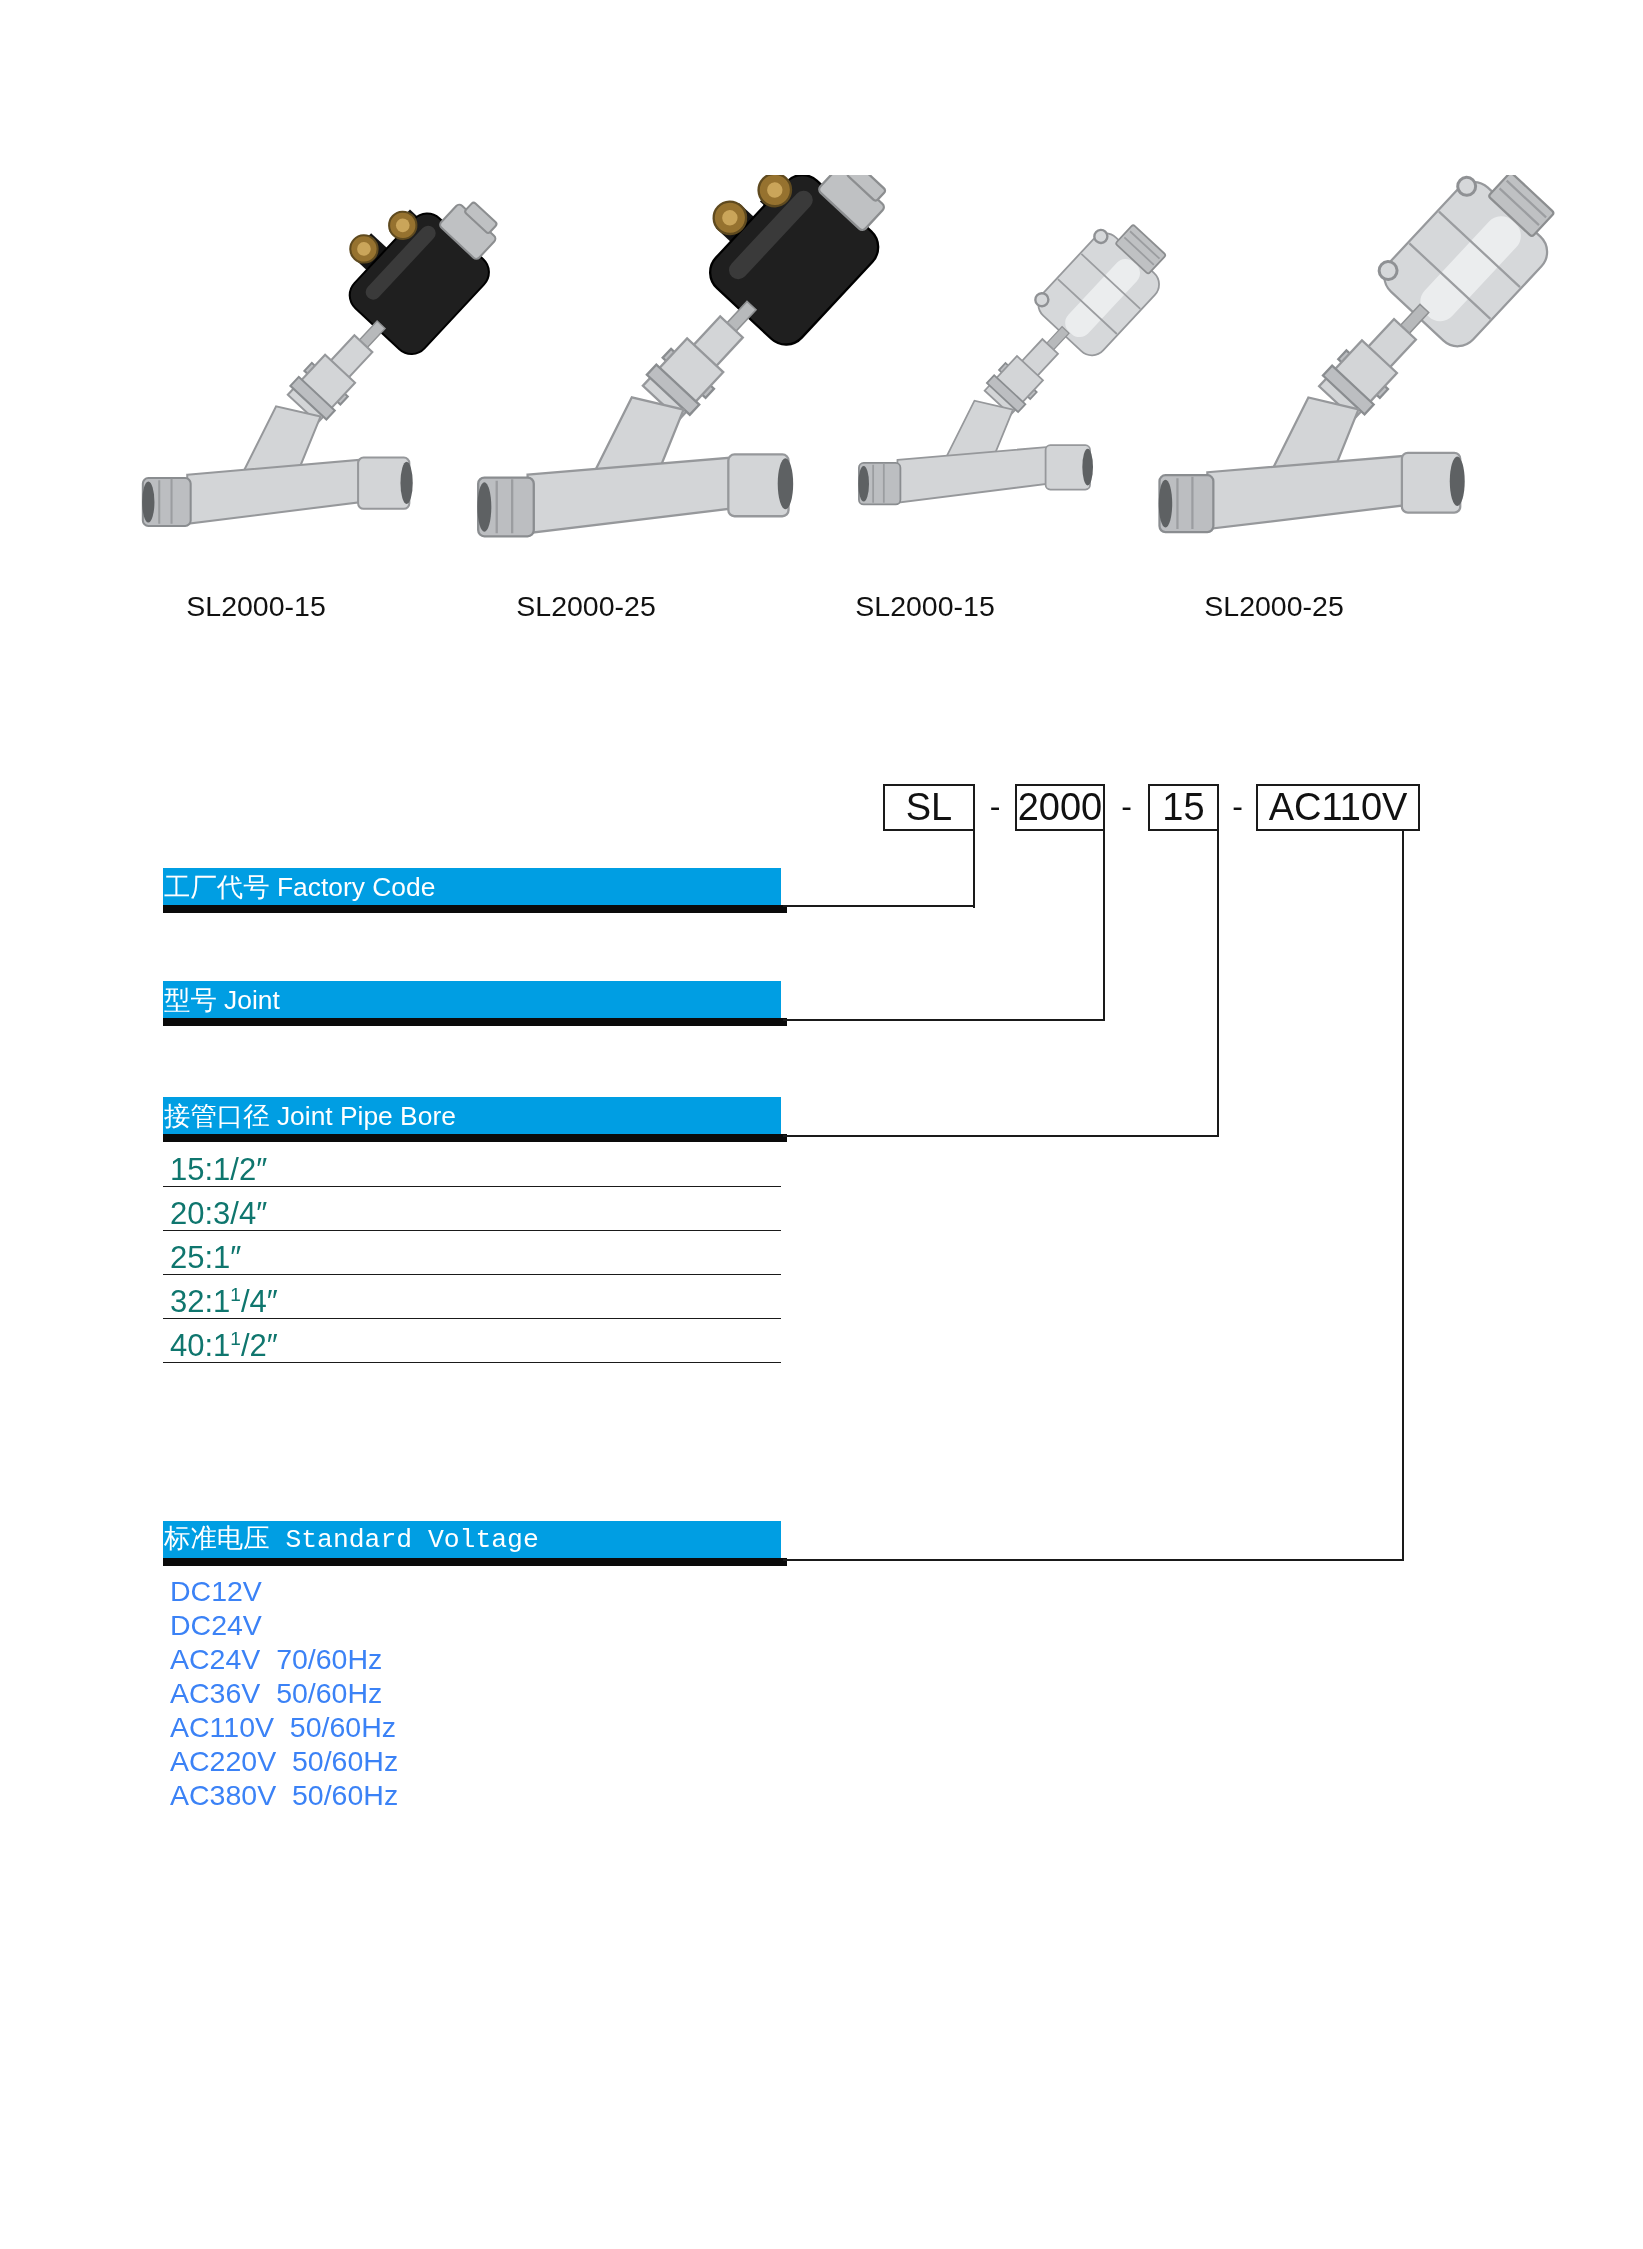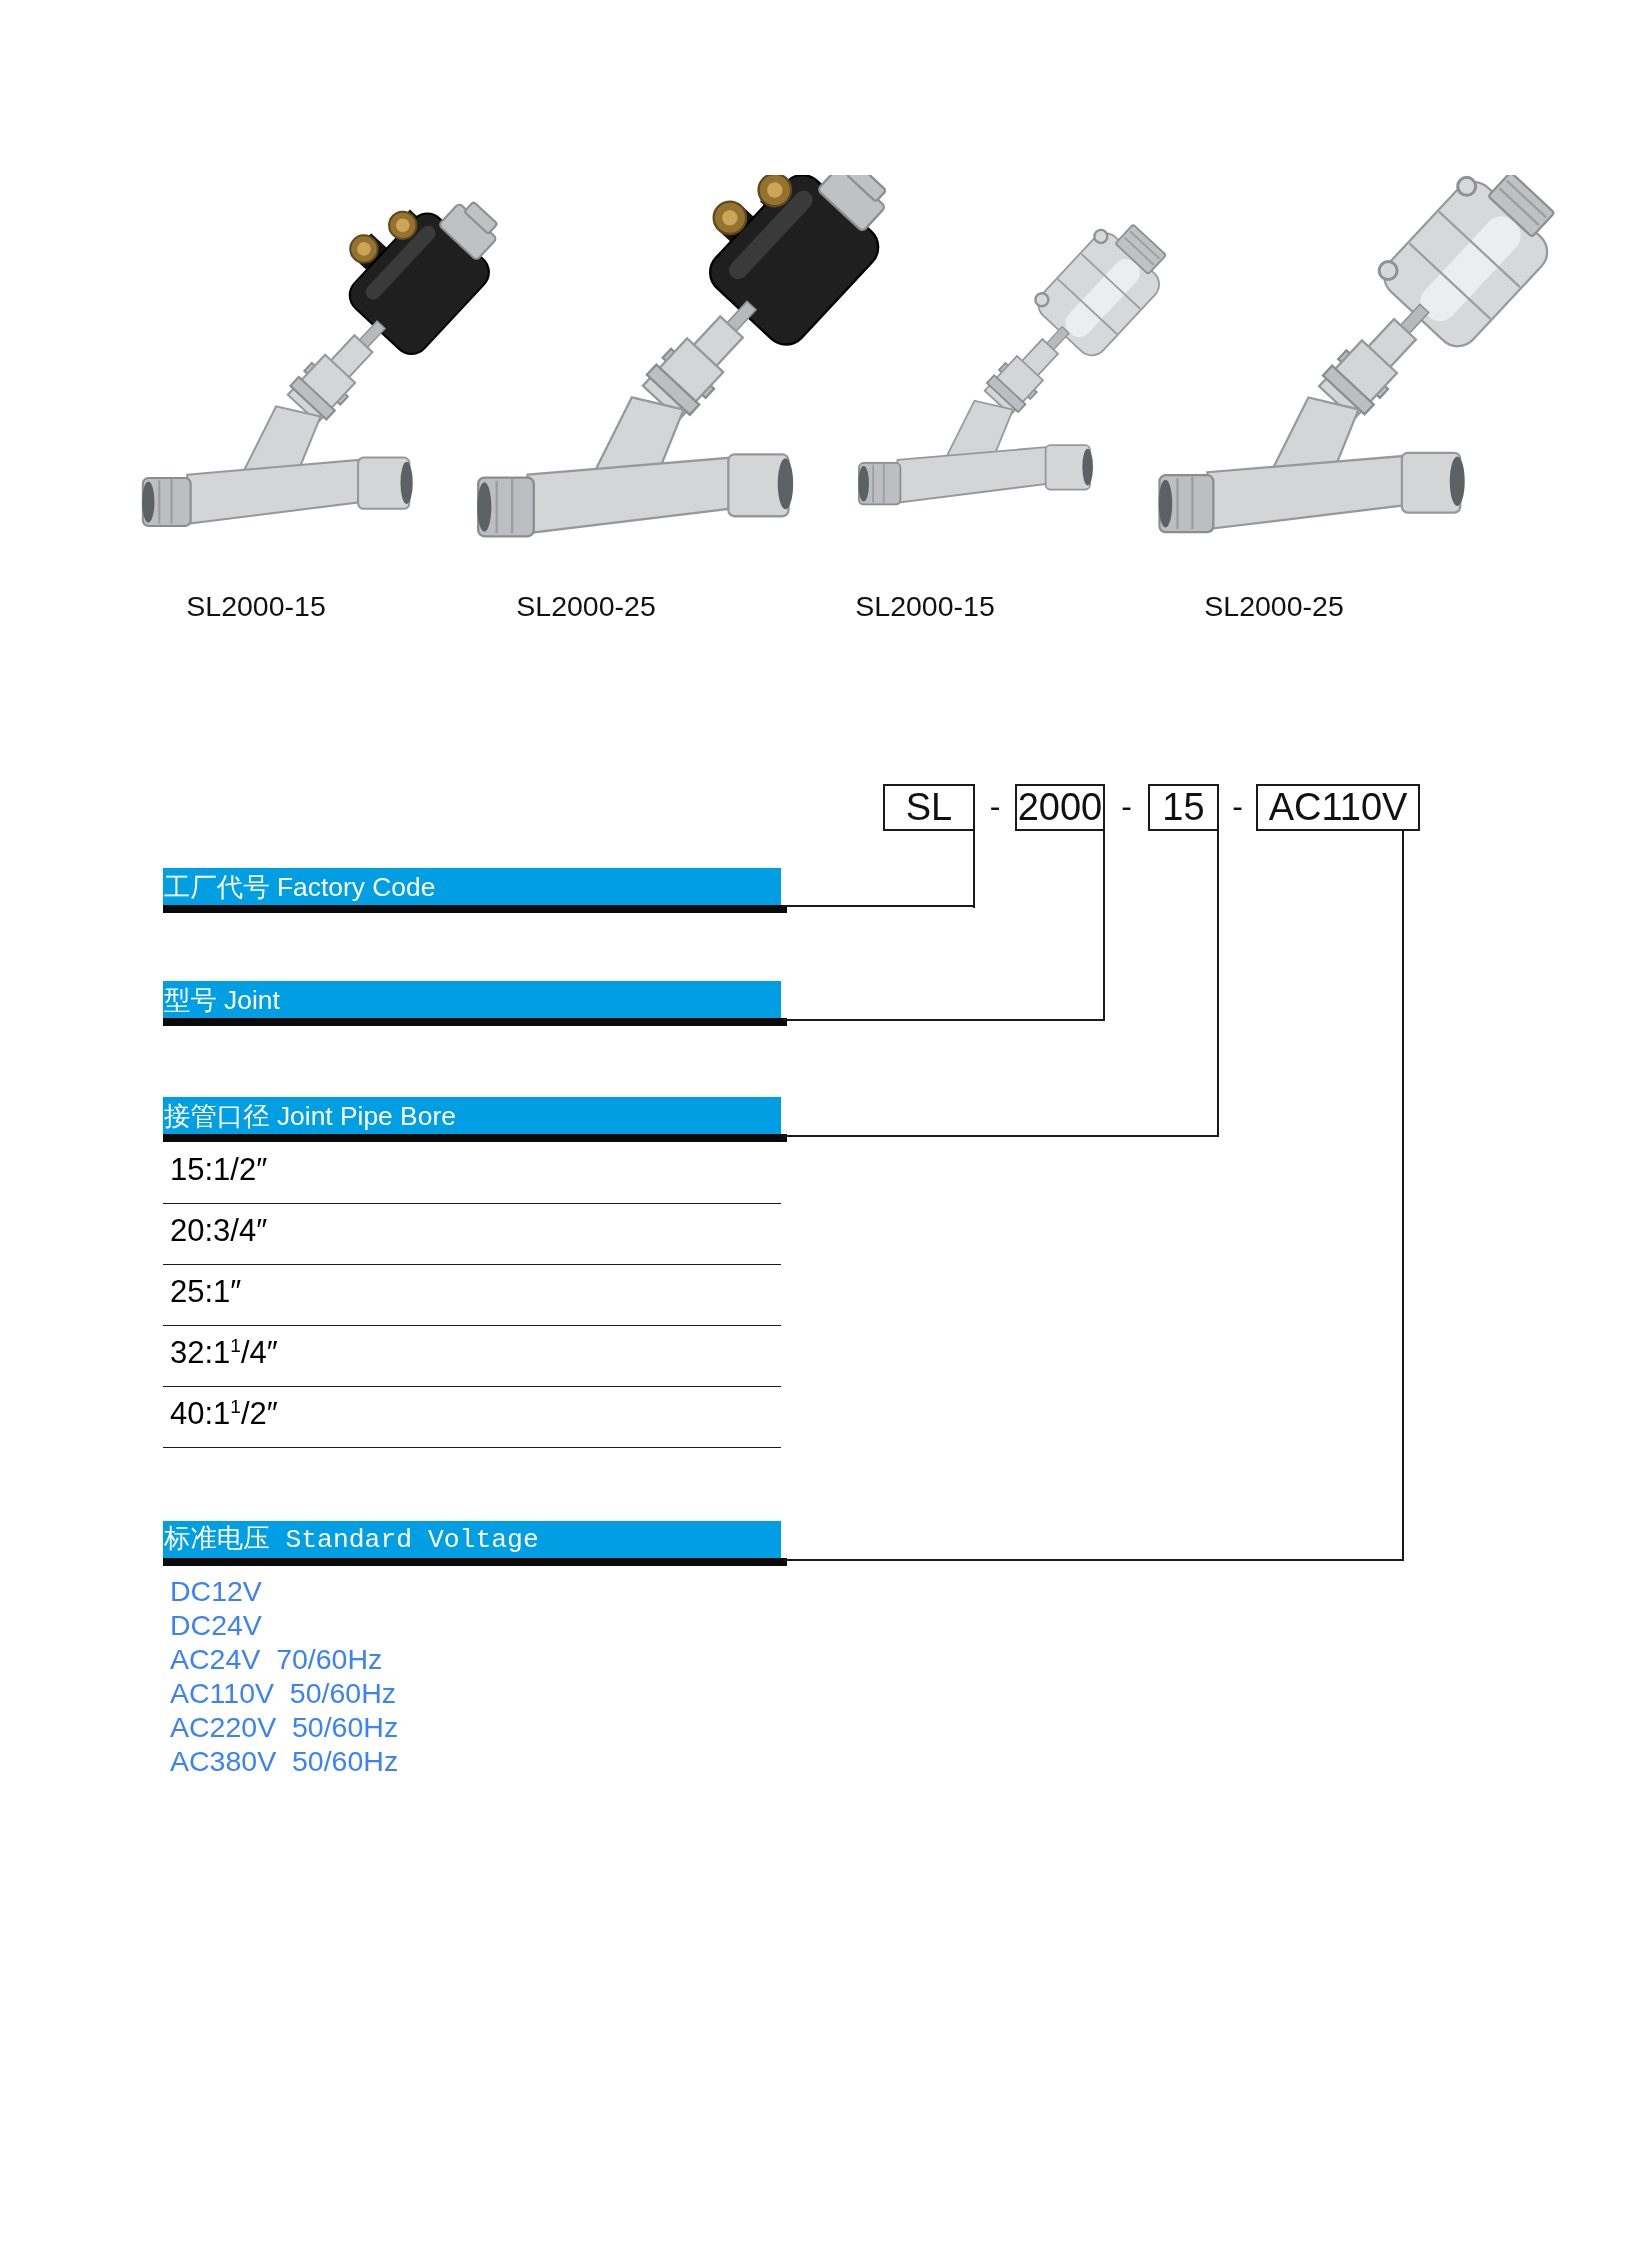--- a/index.html
+++ b/index.html
@@ -37,22 +37,22 @@
   
   .bar{position:absolute;left:163px;width:618px;height:38px;box-sizing:border-box;
     background:#009EE3;color:#ffffff;font-size:26.4px;line-height:38px;
     padding-left:1px;white-space:nowrap;}
   .bar-underline{position:absolute;left:163px;width:624px;height:8.4px;background:#0a0a0a;}
   .hline{position:absolute;height:2.1px;background:#1a1a1a;}
   .vline{position:absolute;width:2.1px;background:#1a1a1a;}
 
   
   .bore-list{position:absolute;left:163px;top:1143px;width:618px;}
-  .bore-row{height:61px;box-sizing:border-box;line-height:54px;font-size:31px;
-    color:#000000;padding-left:7px;border-bottom:1.4px solid #1a1a1a;white-space:nowrap;}
+  .bore-row{height:44px;box-sizing:border-box;line-height:54px;font-size:31px;
+    color:#0f766e;padding-left:7px;border-bottom:1.4px solid #1a1a1a;white-space:nowrap;}
   .bore-row.no-line{border-bottom:none;}
   .bore-row .sup{font-size:19px;vertical-align:super;line-height:0;}
 
   
   .volt-list{position:absolute;left:170px;top:1574px;width:557px;}
   .volt-row{height:34px;line-height:34px;font-size:28.5px;color:#3b82f6;white-space:pre;}
 </style>
 </head>
 <body>
 
@@ -207,19 +207,20 @@
     <div class="bore-row"><span>20:3/4″</span><span class="sup"></span><span></span></div>
     <div class="bore-row"><span>25:1″</span><span class="sup"></span><span></span></div>
     <div class="bore-row"><span>32:1</span><span class="sup">1</span><span>/4″</span></div>
     <div class="bore-row"><span>40:1</span><span class="sup">1</span><span>/2″</span></div>
   </div>
 
   <div class="volt-list">
     <div class="volt-row">DC12V</div>
     <div class="volt-row">DC24V</div>
     <div class="volt-row">AC24V  70/60Hz</div>
+    <div class="volt-row">AC36V  50/60Hz</div>
     <div class="volt-row">AC110V  50/60Hz</div>
     <div class="volt-row">AC220V  50/60Hz</div>
     <div class="volt-row">AC380V  50/60Hz</div>
   </div>
 
 </div>
 
 
 </body></html>

